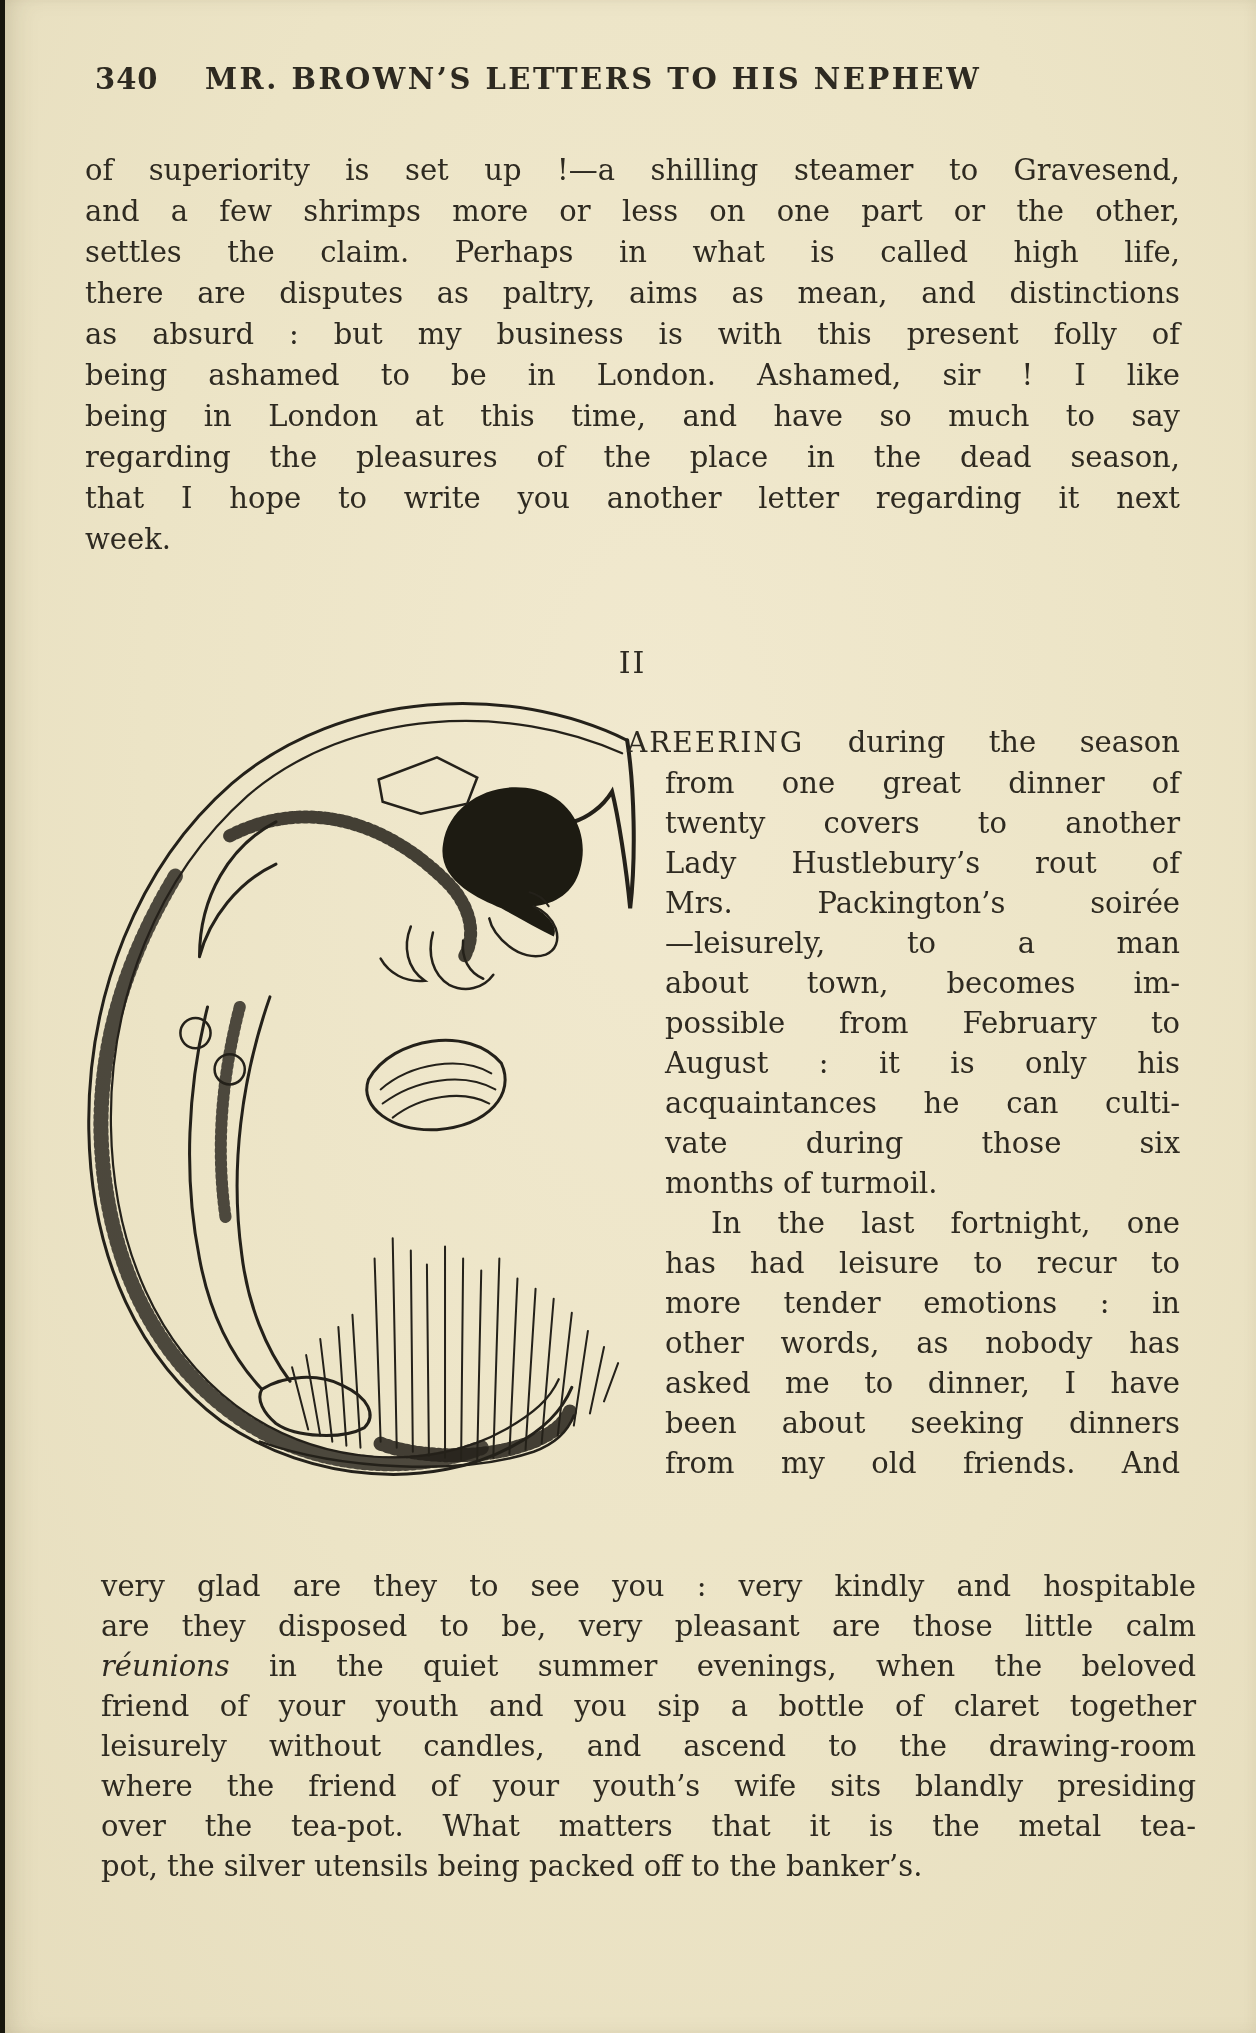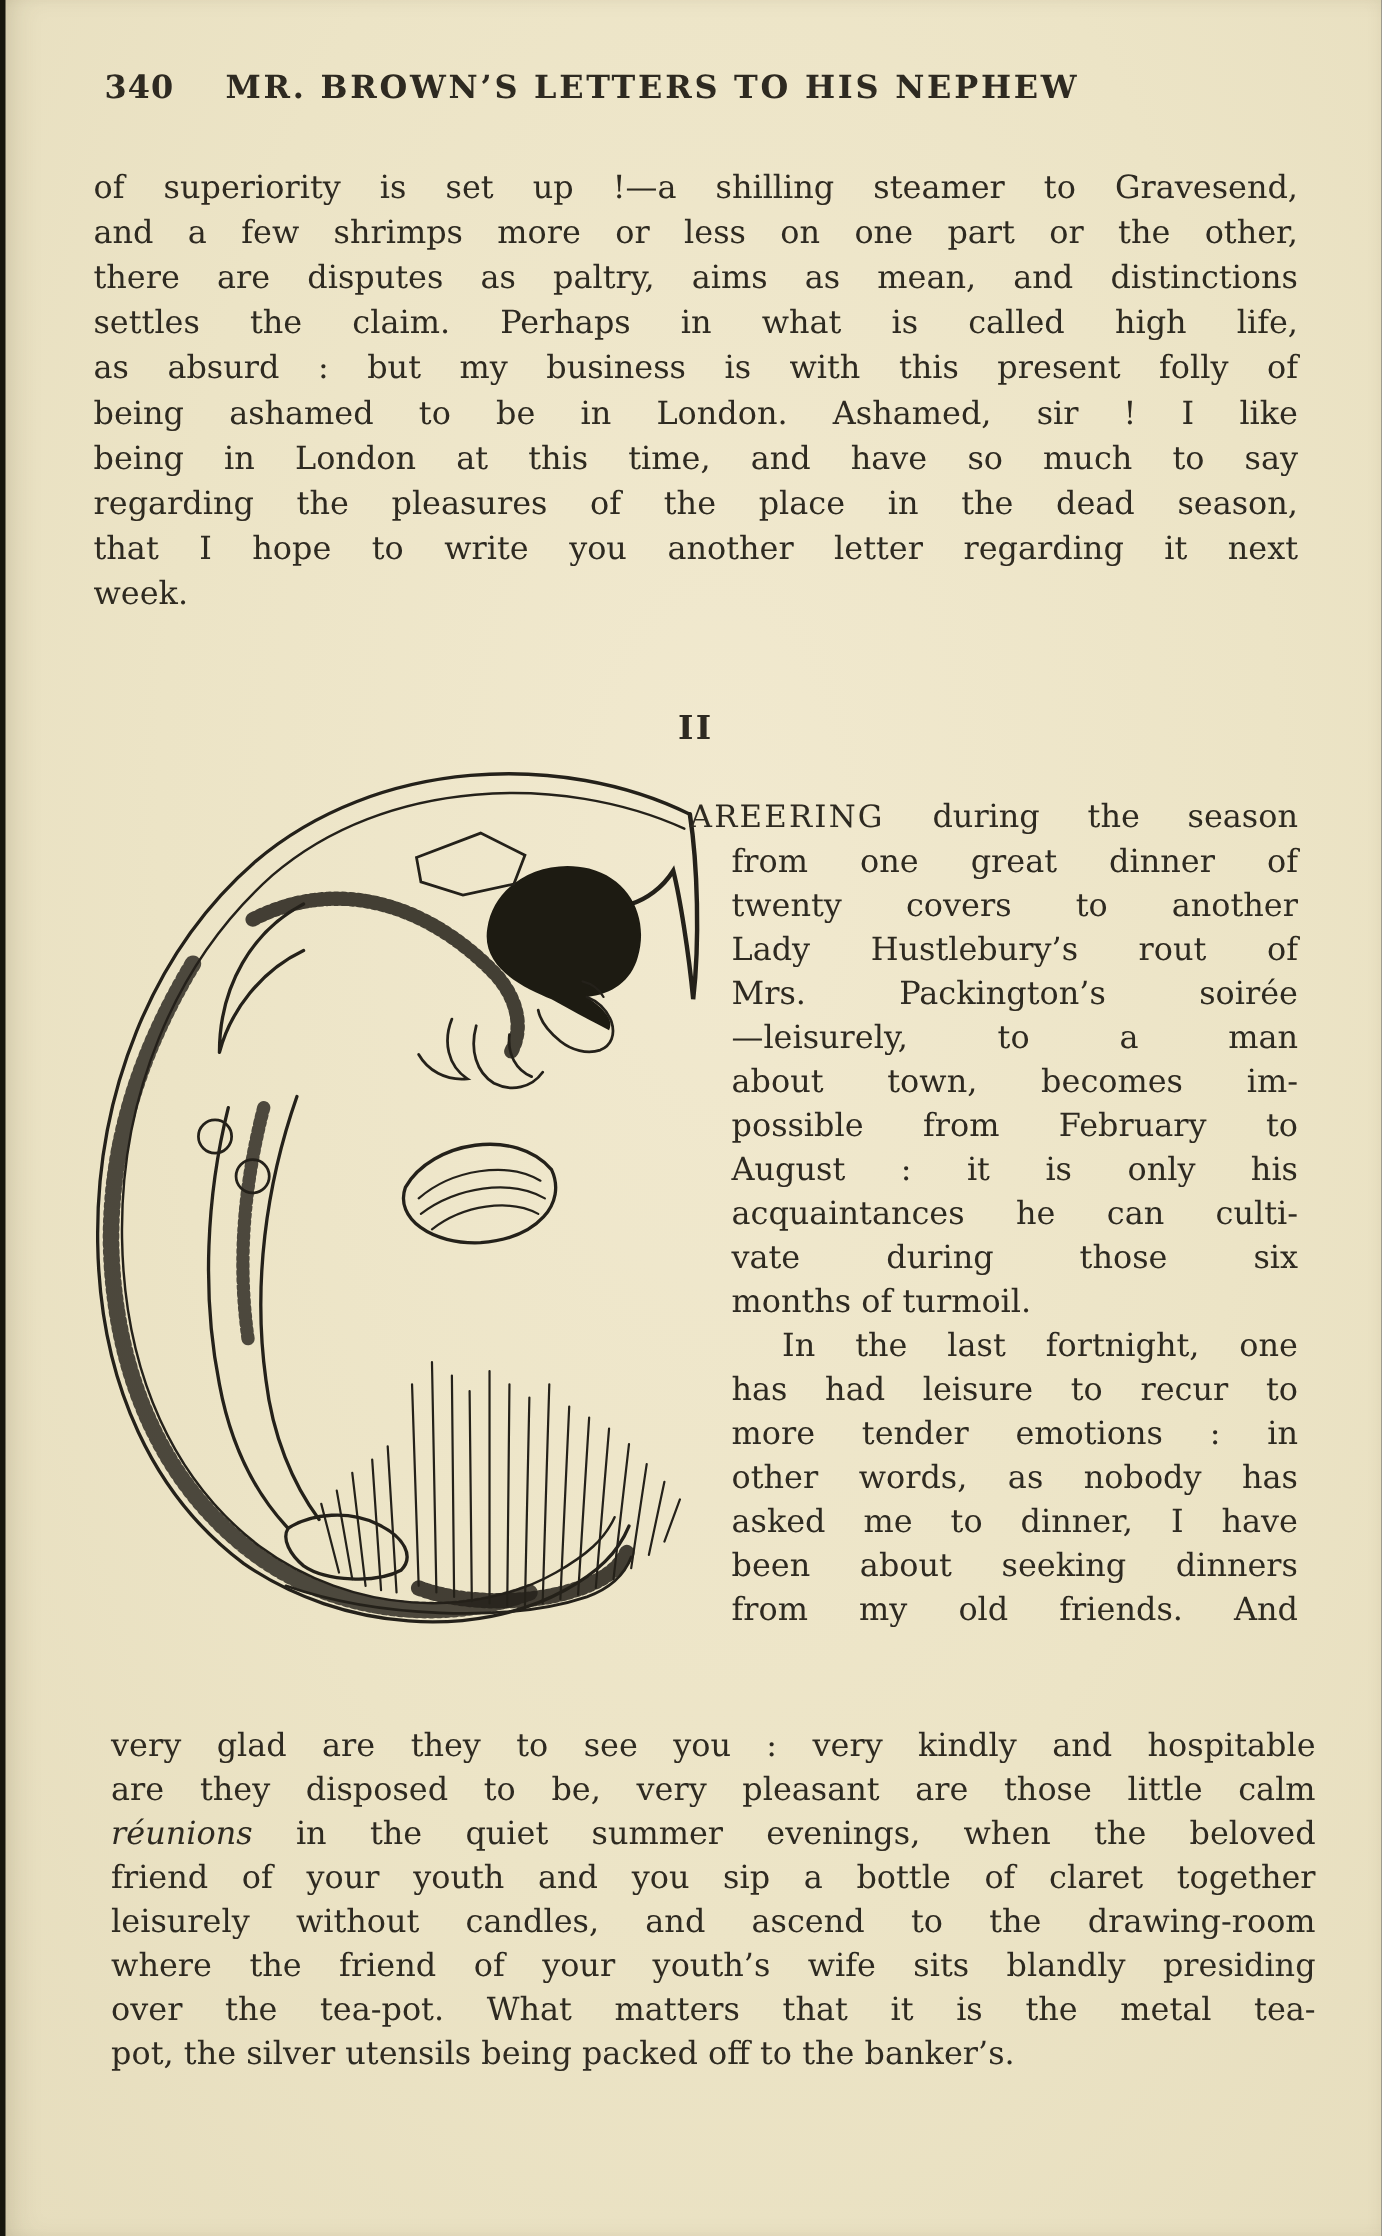--- a/index.html
+++ b/index.html
@@ -15,21 +15,21 @@
   }
   .edge{position:absolute;left:0;top:0;width:5px;height:100%;background:#17160d;}
   .hdr{position:absolute;left:85px;top:62px;width:1095px;height:44px;
        font-weight:bold;font-size:29px;letter-spacing:1px;white-space:nowrap;}
   .pgnum{position:absolute;left:10px;top:0;}
   .rtitle{position:absolute;left:120px;top:0;letter-spacing:2.5px;}
   .para{position:absolute;font-size:29px;}
   .p1{left:85px;top:150px;width:1095px;}
   .p1 .tl{line-height:41px;}
   .head2{position:absolute;left:85px;top:645px;width:1095px;text-align:center;
-         font-weight:bold;font-size:30px;letter-spacing:2px;}
+         font-weight:normal;font-size:30px;letter-spacing:2px;}
   .colA{left:665px;top:722px;width:515px;}
   .colA .tl{line-height:40px;}
   .closing{left:101px;top:1566px;width:1095px;}
   .closing .tl{line-height:40px;}
   .tl{text-align:justify;text-align-last:justify;}
   .tl.last{text-align-last:left;}
   .tl.ind{text-indent:46px;}
   .tl.out{margin-left:-38px;}
   .sc{font-size:28px;letter-spacing:2px;}
   i{font-style:italic;}
@@ -43,22 +43,22 @@
   <div class="edge"></div>
 
   <div class="hdr">
     <span class="pgnum">340</span>
     <span class="rtitle">MR. BROWN’S LETTERS TO HIS NEPHEW</span>
   </div>
 
   <div class="para p1">
       <div class="tl">of superiority is set up !—a shilling steamer to Gravesend,</div>
       <div class="tl">and a few shrimps more or less on one part or the other,</div>
+      <div class="tl">settles the claim.  Perhaps in what is called high life,</div>
       <div class="tl">there are disputes as paltry, aims as mean, and distinctions</div>
-      <div class="tl">settles the claim.  Perhaps in what is called high life,</div>
       <div class="tl">as absurd :  but my business is with this present folly of</div>
       <div class="tl">being ashamed to be in London.  Ashamed, sir !  I like</div>
       <div class="tl">being in London at this time, and have so much to say</div>
       <div class="tl">regarding the pleasures of the place in the dead season,</div>
       <div class="tl">that I hope to write you another letter regarding it next</div>
       <div class="tl last">week.</div>
     </div>
 
   <div class="head2">II</div>
 

